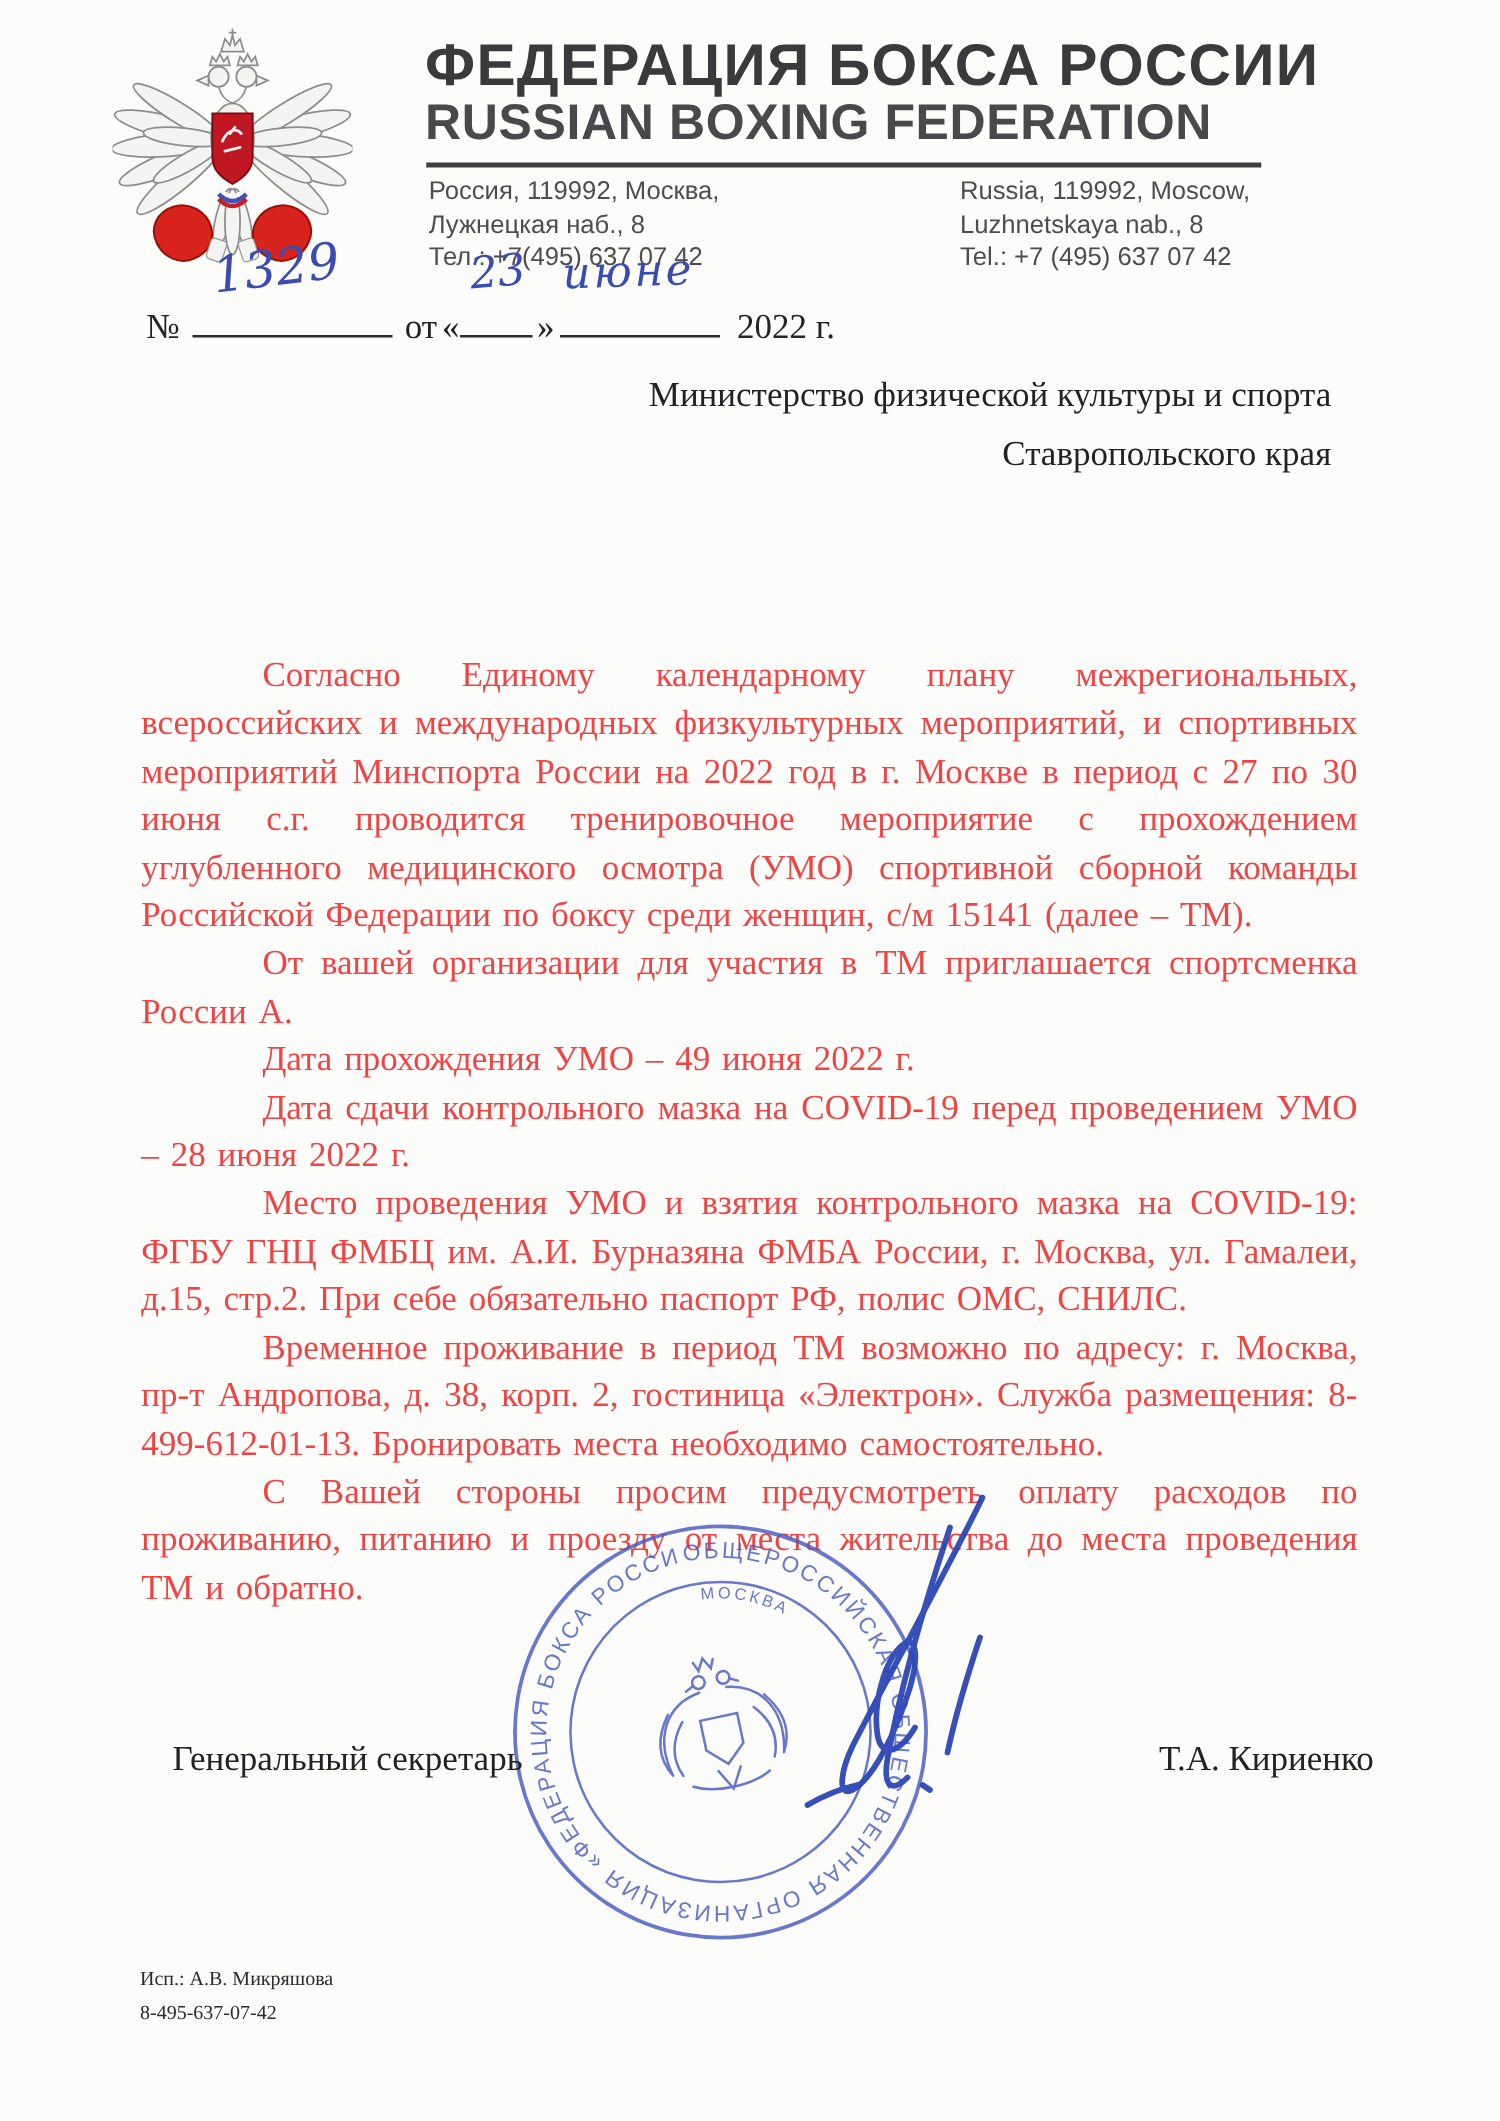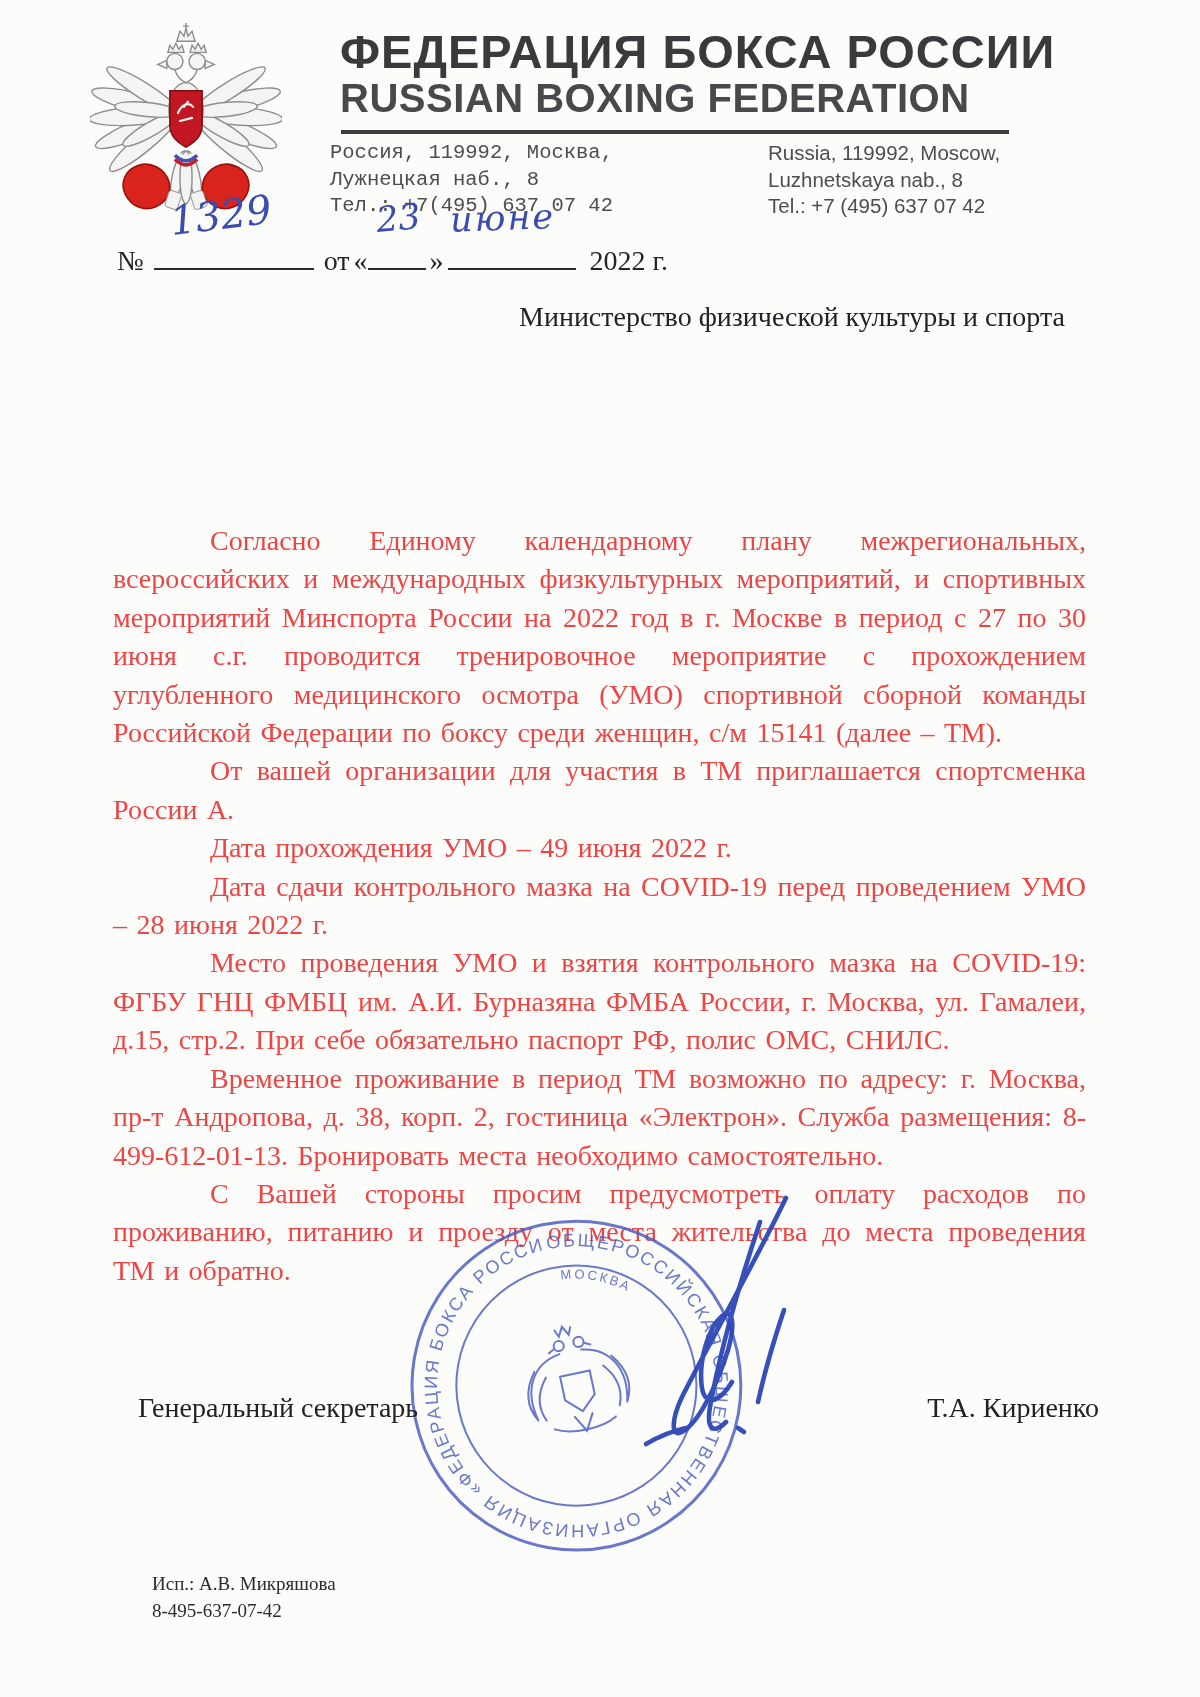--- a/index.html
+++ b/index.html
@@ -20,21 +20,21 @@
     position:absolute; left:340px; top:76px; white-space:nowrap;
     font-family:"Liberation Sans", sans-serif; font-weight:700;
     font-size:40px; letter-spacing:0.5px; color:#49494c;
   }
   .header-rule { position:absolute; left:341px; top:130px; width:668px; height:4px; background:#3e3e40; }
   .addr {
     position:absolute; top:140px;
     font-family:"Liberation Sans", sans-serif; font-size:20.5px;
     line-height:26.5px; color:#4d4d50;
   }
-  .addr.ru { left:330px;font-family:Liberation Mono, monospace; } .addr.en { left:768px; }
+  .addr.ru { left:343px; } .addr.en { left:768px; }
 
   
   .ref-line { position:absolute; left:113px; top:238px; font-size:28px; white-space:nowrap; color:#242426; }
   .ref-line .word { margin:0 4px; }
   .blank { display:inline-block; position:relative; height:30px; border-bottom:2px solid #2c2c2e; vertical-align:baseline; }
   .b1 { width:160px; margin:0 6px; } .b2 { width:58px; } .b3 { width:128px; margin-right:10px; }
   .hand {
     position:absolute; color:#3a4cb0; font-family:"DejaVu Serif", serif;
     font-style:italic; white-space:nowrap;
   }
@@ -56,21 +56,21 @@
   
   .sign-row {
     position:absolute; left:113px; right:115px; top:1392px;
     display:flex; justify-content:space-between; font-size:28px; color:#222224;margin-left:25px;
   }
   .stamp { position:absolute; left:403px; top:1212px; width:348px; height:348px;
     opacity:0.82; transform:rotate(-12deg); }
   .autograph { position:absolute; left:588px; top:1190px; width:235px; height:275px; }
 
   
-  .executor { position:absolute; left:112px; top:1570px; font-size:19px; line-height:27px; color:#2b2b2d;margin-left:40px; }
+  .executor { position:absolute; left:112px; top:1570px; font-size:16px; line-height:27px; color:#2b2b2d; }
 </style>
 </head>
 <body>
 
 <div class="page">
 
   <svg class="emblem" viewBox="0 0 190 220">
     <g stroke="#8d8d8f" stroke-width="1.4" fill="#f4f4f2">
       <g transform="rotate(-40 88 98)">
           <ellipse cx="44" cy="98" rx="45" ry="9"></ellipse>
@@ -167,20 +167,21 @@
     <div>Luzhnetskaya nab., 8</div>
     <div>Tel.: +7 (495) 637 07 42</div>
   </div>
 
   <div class="ref-line">
     <span class="word">№</span><span class="blank b1"><span class="hand h1">1329</span></span><span class="word">от</span><span>«</span><span class="blank b2"><span class="hand h2">23</span></span><span class="word">»</span><span class="blank b3"><span class="hand h3">июне</span></span><span class="word">2022 г.</span>
   </div>
 
   <div class="addressee">
     <div>Министерство физической культуры и спорта</div>
+    <div>Ставропольского края</div>
   </div>
 
   <div class="body-text">
     <p>Согласно Единому календарному плану межрегиональных, всероссийских и международных физкультурных мероприятий, и спортивных мероприятий Минспорта России на 2022 год в г. Москве в период с 27 по 30 июня с.г. проводится тренировочное мероприятие с прохождением углубленного медицинского осмотра (УМО) спортивной сборной команды Российской Федерации по боксу среди женщин, с/м 15141 (далее – ТМ).</p>
     <p>От вашей организации для участия в ТМ приглашается спортсменка России А.</p>
     <p>Дата прохождения УМО – 49 июня 2022 г.</p>
     <p>Дата сдачи контрольного мазка на COVID-19 перед проведением УМО – 28 июня 2022 г.</p>
     <p>Место проведения УМО и взятия контрольного мазка на COVID-19: ФГБУ ГНЦ ФМБЦ им. А.И. Бурназяна ФМБА России, г. Москва, ул. Гамалеи, д.15, стр.2. При себе обязательно паспорт РФ, полис ОМС, СНИЛС.</p>
     <p>Временное проживание в период ТМ возможно по адресу: г. Москва, пр-т Андропова, д. 38, корп. 2, гостиница «Электрон». Служба размещения: 8-499-612-01-13. Бронировать места необходимо самостоятельно.</p>
     <p>С Вашей стороны просим предусмотреть оплату расходов по проживанию, питанию и проезду от места жительства до места проведения ТМ и обратно.</p>

